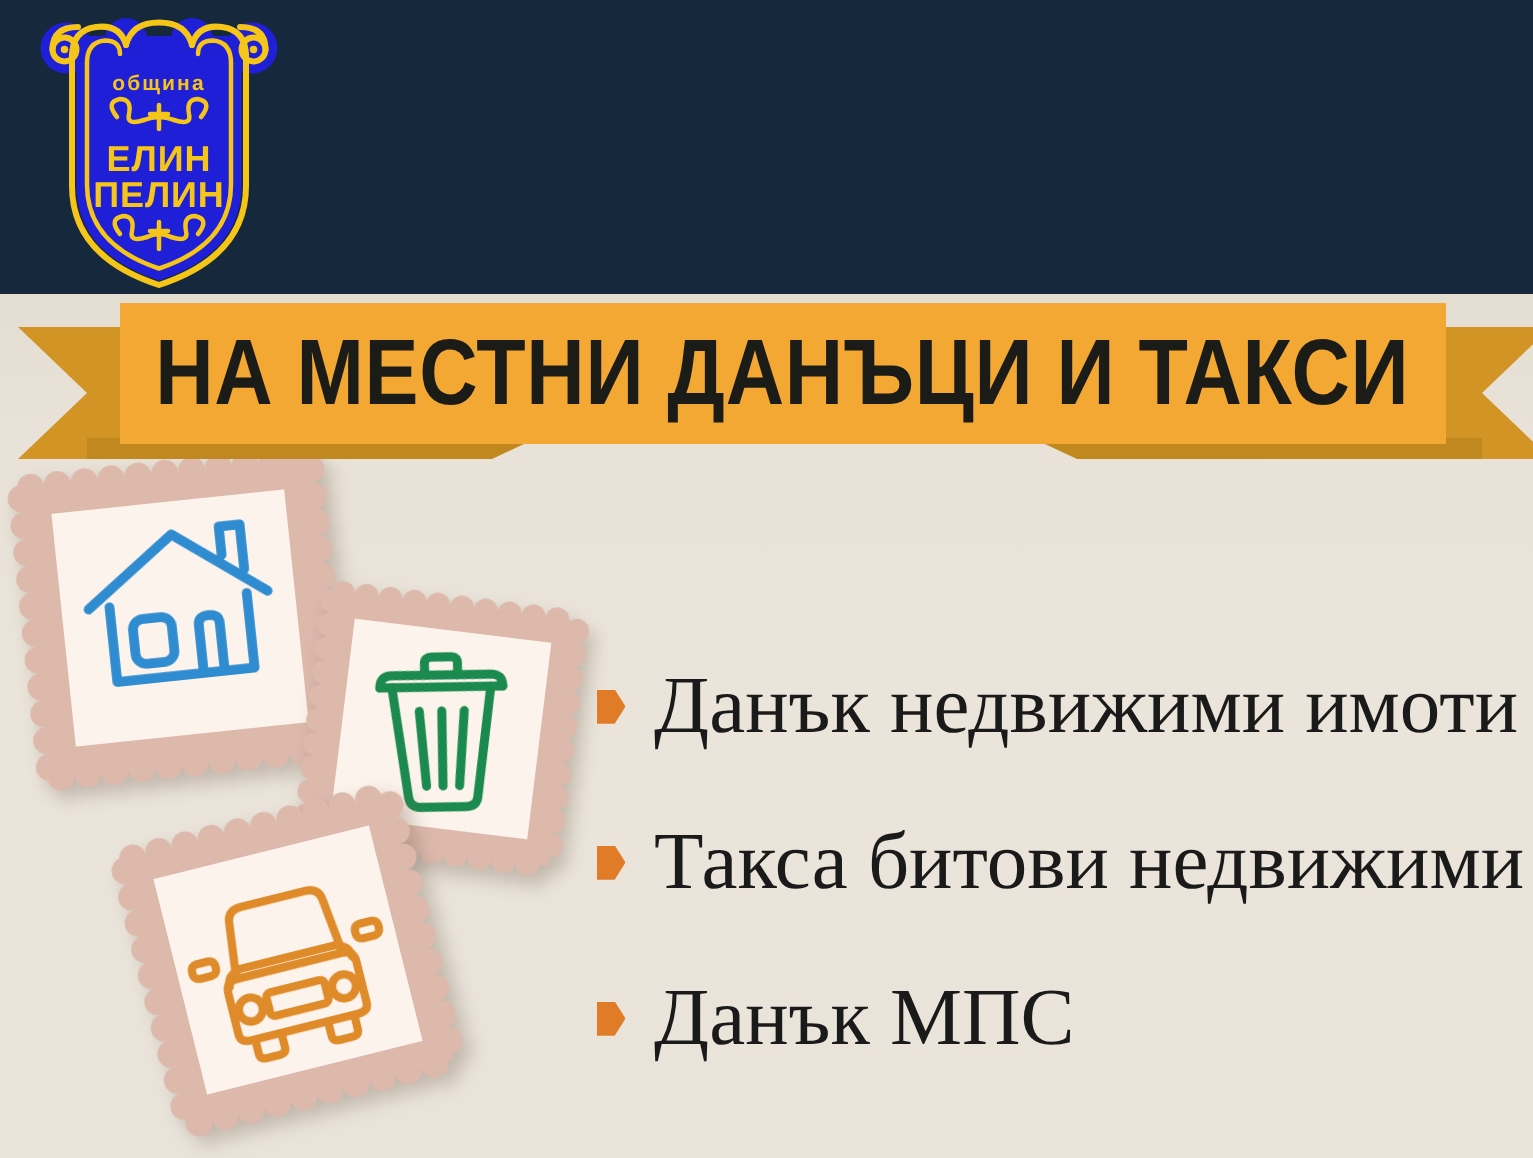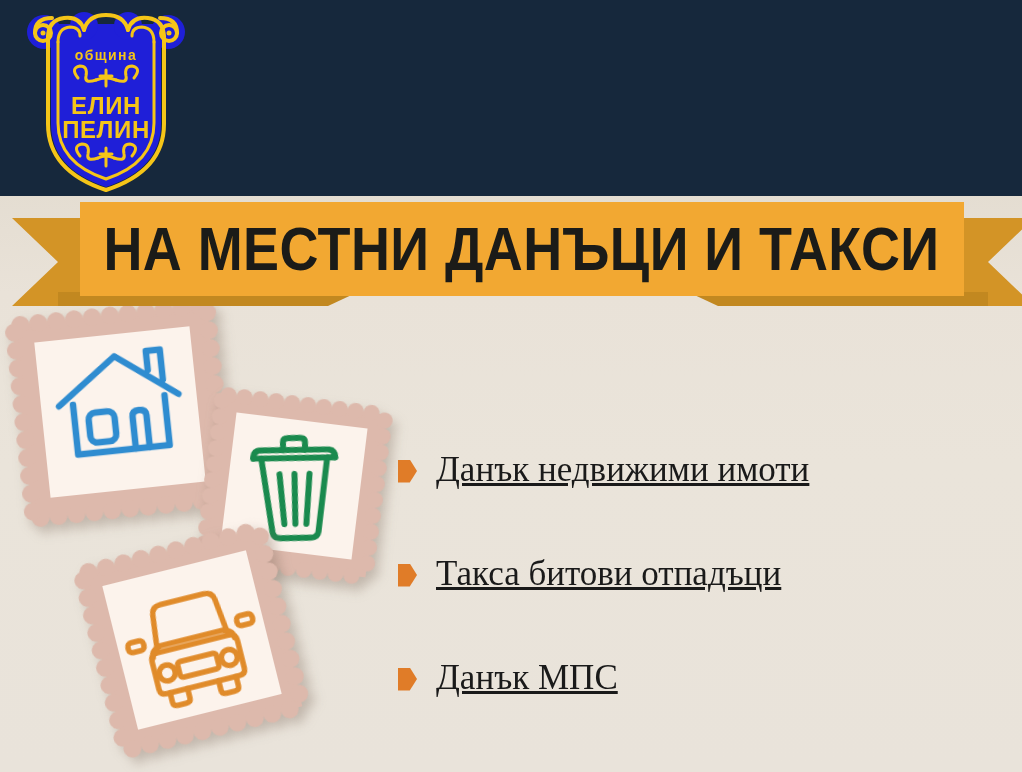--- a/index.html
+++ b/index.html
@@ -158,25 +158,24 @@
     flex: 0 0 auto;
     width: 19px;
     height: 23px;
     margin-right: 19px;
     margin-top: 2px;
     background: #e07c28;
     clip-path: polygon(0 0, 62% 0, 100% 50%, 62% 100%, 0 100%);
   }
   .list-label {
     font-family: "Liberation Serif", serif;
-    font-size: 35px;
+    font-size: 54px;
     line-height: 50px;
     color: #1a1a1a;
     white-space: nowrap;
-    text-decoration: underline;
   }
 </style>
 </head>
 <body>
 
 <div id="poster">
 
   <div class="header-band">
     <div class="header-inner"></div>
   </div>
@@ -458,21 +457,21 @@
 
   <div class="list">
 
     <div class="list-item">
       <span class="bullet"></span>
       <span class="list-label">Данък недвижими имоти</span>
     </div>
 
     <div class="list-item">
       <span class="bullet"></span>
-      <span class="list-label">Такса битови отпадъци</span>
+      <span class="list-label">Такса битови недвижими</span>
     </div>
 
     <div class="list-item">
       <span class="bullet"></span>
       <span class="list-label">Данък МПС</span>
     </div>
 
   </div>
 
 </div>

